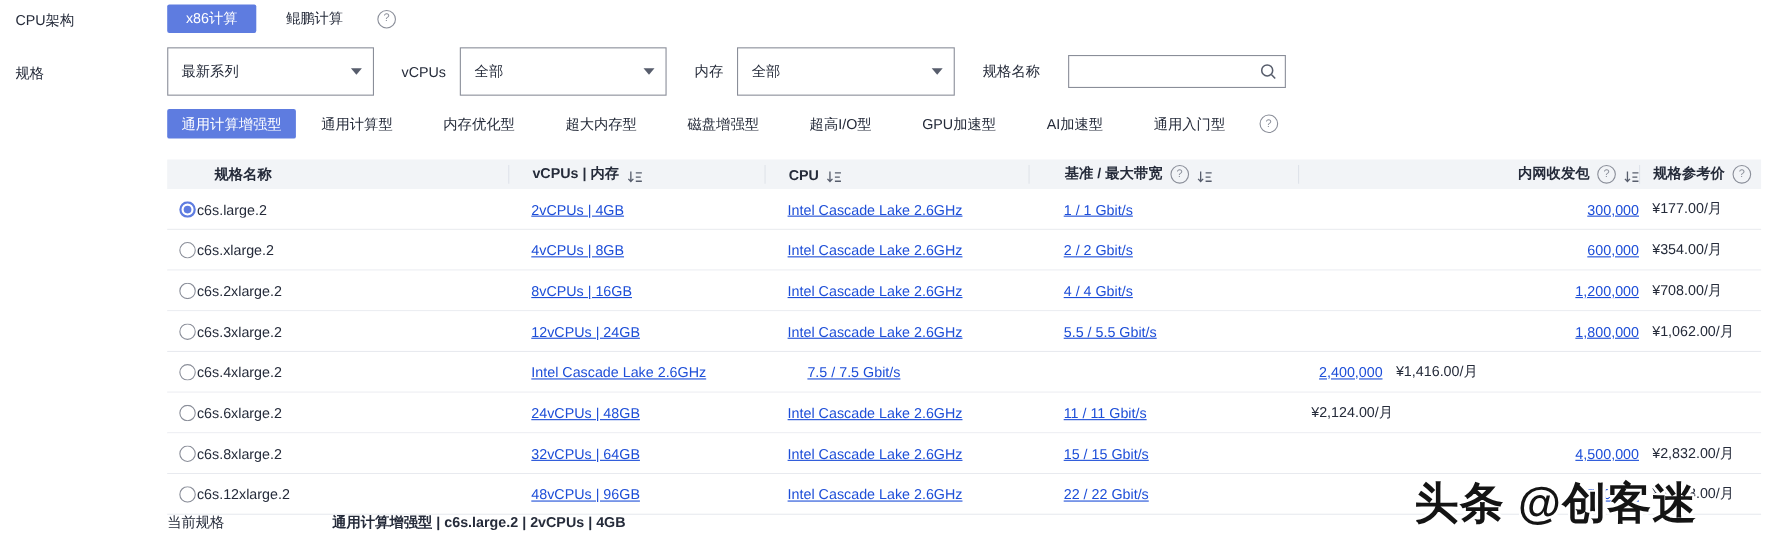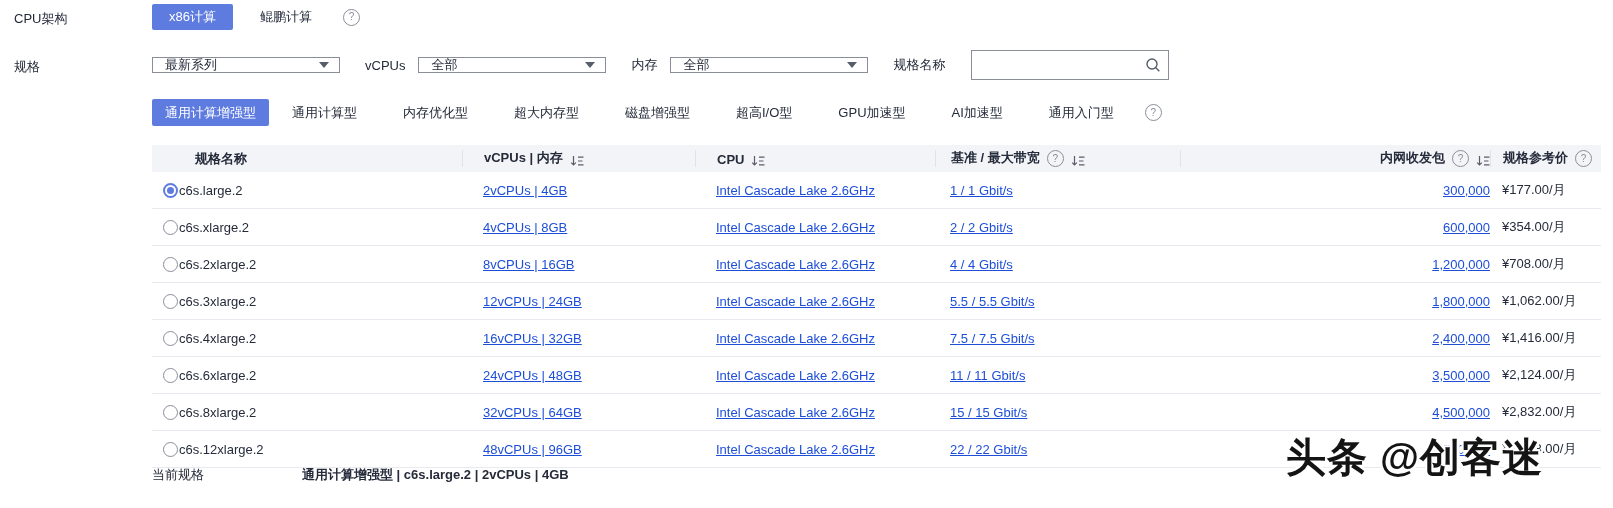--- a/index.html
+++ b/index.html
@@ -21,21 +21,21 @@
   .arch-btn.plain{background:transparent;color:#252b3a;margin-left:10px;}
   .help-icon{
     display:inline-flex;align-items:center;justify-content:center;
     width:15px;height:15px;border:1px solid #8a8e99;border-radius:50%;
     color:#8a8e99;font-size:10px;line-height:1;margin-left:14px;flex:none;
   }
 
   
   .filter-row{position:absolute;left:152px;top:49px;height:32px;display:flex;align-items:center;}
   .select-box{
-    height:16px;border:1px solid #8a8e99;background:#fff;display:flex;
+    height:44px;border:1px solid #8a8e99;background:#fff;display:flex;
     align-items:center;justify-content:space-between;padding:0 10px 0 12px;
     box-sizing:border-box;cursor:pointer;
   }
   .select-box .caret{
     width:0;height:0;border-left:5px solid transparent;border-right:5px solid transparent;
     border-top:6px solid #575d6c;margin-left:8px;flex:none;
   }
   .sel-series{width:188px;}
   .sel-vcpus{width:188px;margin-left:0;}
   .sel-memory{width:198px;}
@@ -59,21 +59,21 @@
   
   .spec-table{position:absolute;left:152px;top:145px;width:1449px;}
   .thead{display:flex;height:27px;background:#f2f4f7;align-items:center;font-weight:600;color:#252b3a;}
   .thead .hcell{display:flex;align-items:center;height:17px;box-sizing:border-box;}
   .thead .hcell + .hcell{border-left:1px solid #dfe3ea;align-items:flex-end;}
   .trow{display:flex;height:36px;align-items:center;border-bottom:1px solid #e8eaef;background:#fff;}
   .cell{box-sizing:border-box;white-space:nowrap;overflow:hidden;}
   .c1{width:310px;padding-left:11px;display:flex;align-items:center;}
   .c2{width:233px;padding-left:21px;}
   .c3{width:240px;padding-left:21px;}
-  .c4{width:245px;padding-left:15px;}
+  .c4{width:245px;padding-left:32px;}
   .c5{width:310px;text-align:right;padding-right:0px;}
   .c6{width:111px;padding-left:12px;}
   .thead .c1{padding-left:43px;}
   .thead .c5{justify-content:flex-end;}
   .trow .c2,.trow .c3,.trow .c4,.trow .c5{color:#1d4ed8;text-decoration:underline;}
   .trow .c6{color:#252b3a;}
   .name{margin-left:1px;color:#252b3a;}
   .radio{
     width:15px;height:15px;border:1px solid #8a8e99;border-radius:50%;
     box-sizing:border-box;flex:none;cursor:pointer;position:relative;background:#fff;
@@ -242,35 +242,33 @@
     <div class="cell c3">Intel Cascade Lake 2.6GHz</div>
     <div class="cell c4">5.5 / 5.5 Gbit/s</div>
     <div class="cell c5">1,800,000</div>
     <div class="cell c6">¥1,062.00/月</div>
   </div>
       <div class="trow">
     <div class="cell c1">
       <span class="radio"></span>
       <span class="name">c6s.4xlarge.2</span>
     </div>
-    <div class="cell c2">16vCPUs | 32GB</div>
     <div class="cell c3">Intel Cascade Lake 2.6GHz</div>
     <div class="cell c4">7.5 / 7.5 Gbit/s</div>
     <div class="cell c5">2,400,000</div>
     <div class="cell c6">¥1,416.00/月</div>
   </div>
       <div class="trow">
     <div class="cell c1">
       <span class="radio"></span>
       <span class="name">c6s.6xlarge.2</span>
     </div>
     <div class="cell c2">24vCPUs | 48GB</div>
     <div class="cell c3">Intel Cascade Lake 2.6GHz</div>
     <div class="cell c4">11 / 11 Gbit/s</div>
-    <div class="cell c5">3,500,000</div>
     <div class="cell c6">¥2,124.00/月</div>
   </div>
       <div class="trow">
     <div class="cell c1">
       <span class="radio"></span>
       <span class="name">c6s.8xlarge.2</span>
     </div>
     <div class="cell c2">32vCPUs | 64GB</div>
     <div class="cell c3">Intel Cascade Lake 2.6GHz</div>
     <div class="cell c4">15 / 15 Gbit/s</div>

